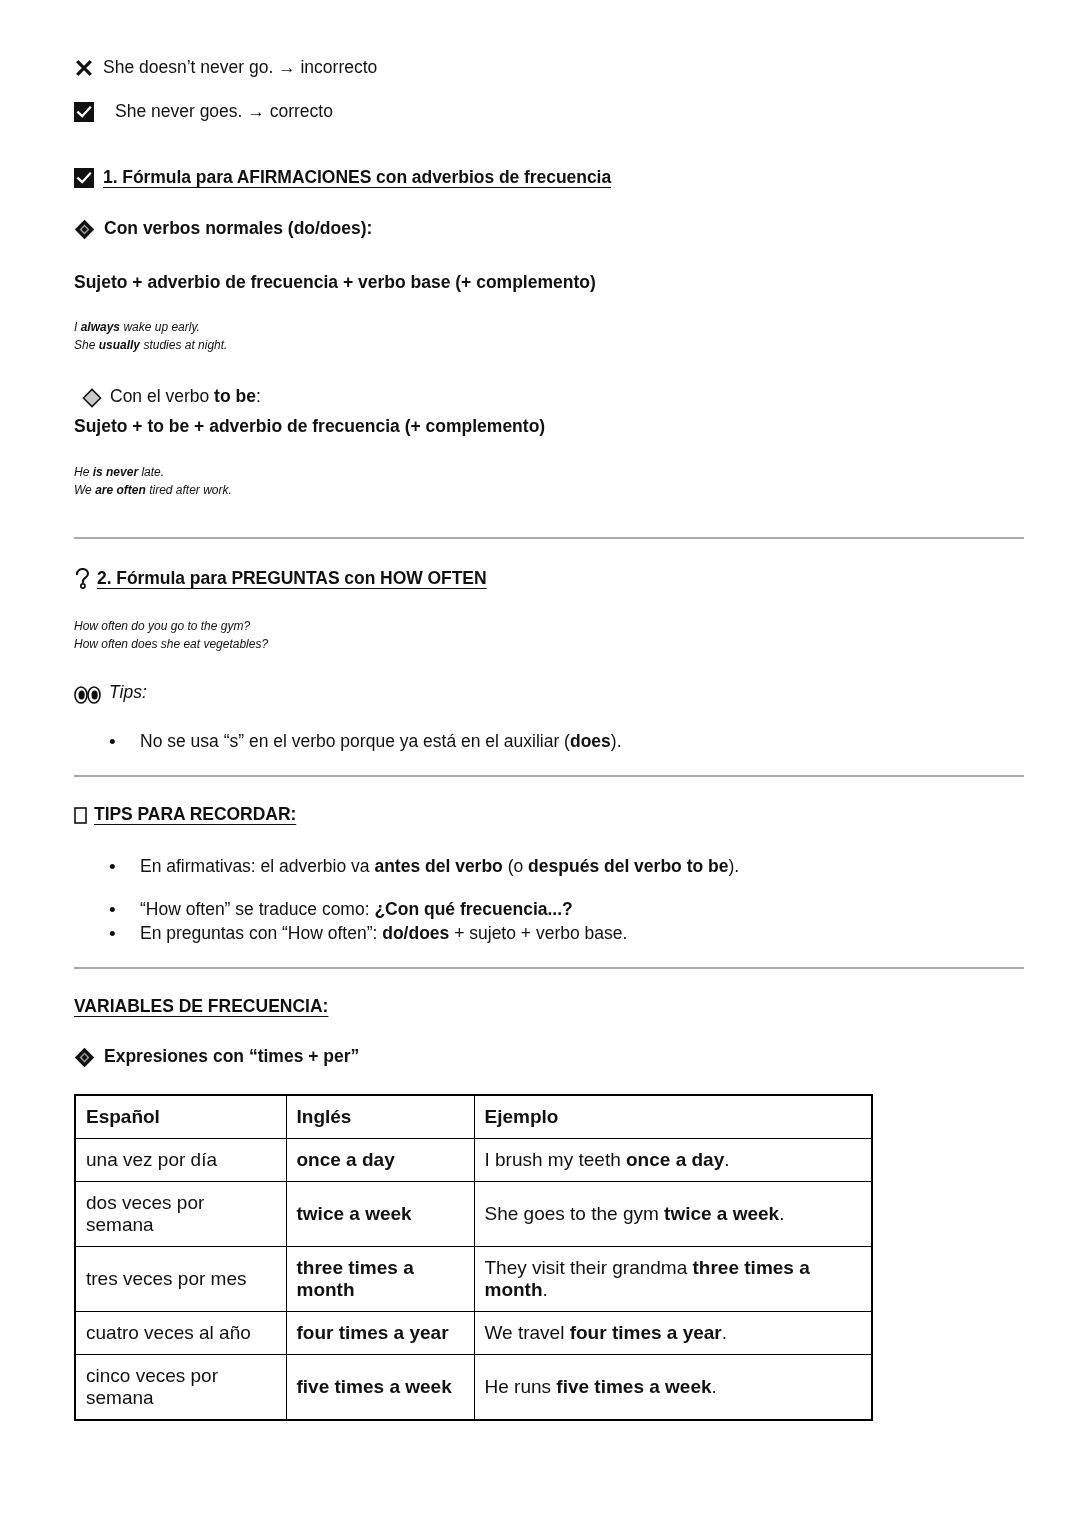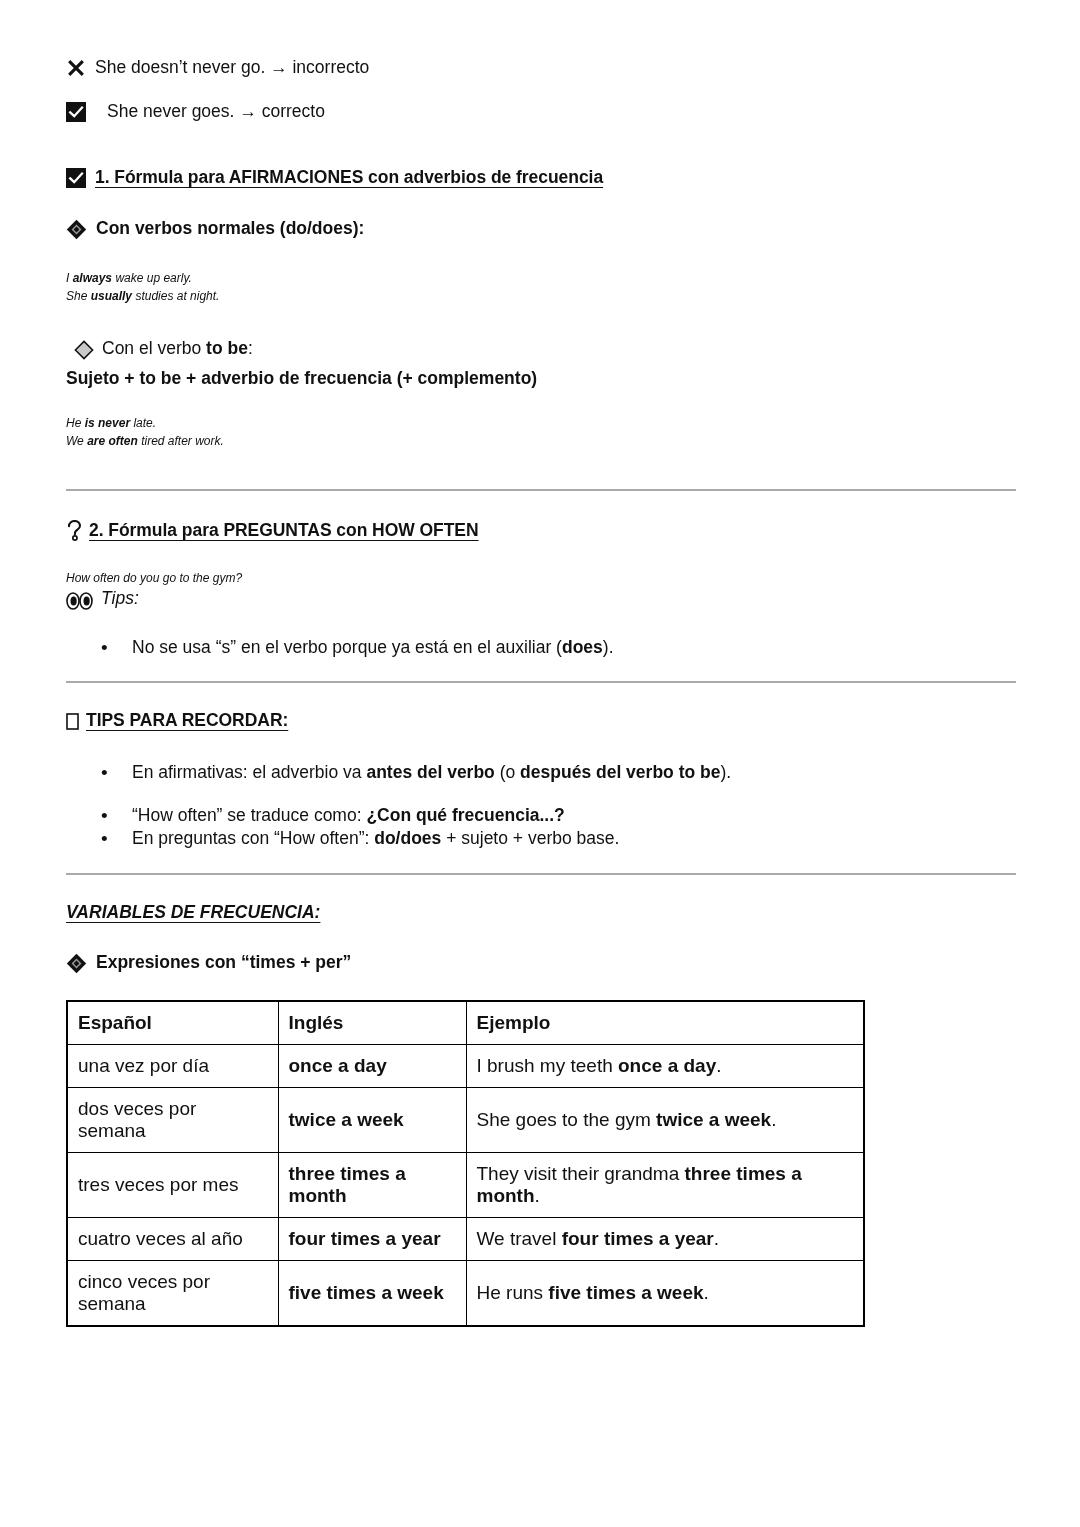--- a/index.html
+++ b/index.html
@@ -8,21 +8,21 @@
     background: #ffffff;
   }
   body {
     width: 1080px;
     height: 1527px;
     font-family: "Liberation Sans", sans-serif;
     color: #111111;
     position: relative;
     overflow: hidden;
   }
-  .page { padding: 56px 32px 0 66px; }
+  .page { padding: 56px 32px 0 66px; margin-left: 8px; }
 
   
   .row { display: flex; align-items: flex-start; }
   .line { font-size: 17.5px; line-height: 1.35; }
 
   
   .ico {
     display: inline-flex;
     align-items: center;
     justify-content: center;
@@ -104,21 +104,20 @@
     content: "\2022";
     position: absolute;
     left: -31px;
     top: -1px;
     font-size: 19px;
   }
   ul.bullets li b { font-weight: bold; }
 
   .var-title {
     font-weight: bold;
-    font-style: italic;
     font-size: 17.5px;
     text-decoration: underline;
     text-underline-offset: 3.5px;
     display: inline-block;
   }
 
   
   table.freq {
     border-collapse: collapse;
     width: 797px;
@@ -180,20 +179,21 @@
     <span class="ico icon-diamond">
       <svg viewBox="0 0 21 21" width="21" height="21">
         <path d="M10.5 0.8 L20.2 10.5 L10.5 20.2 L0.8 10.5 Z" fill="#111"></path>
         <path d="M10.5 5.6 L15.4 10.5 L10.5 15.4 L5.6 10.5 Z" fill="#9a9a9a"></path>
         <path d="M10.5 7.6 L13.4 10.5 L10.5 13.4 L7.6 10.5 Z" fill="#111"></path>
       </svg>
     </span>
     <span class="txt">Con verbos normales (do/does):</span>
   </div>
 
+  <div class="bold-line" style="margin-bottom:24px;">Sujeto + adverbio de frecuencia + verbo base (+ complemento)</div>
 
   <div class="ital">
     <span>I </span><b>always</b><span> wake up early.</span>
   </div>
   <div class="ital" style="margin-bottom:32px;">
     <span>She </span><b>usually</b><span> studies at night.</span>
   </div>
 
   <div class="sub-head light" style="margin-bottom:6px; padding-left:8px;">
     <span class="ico icon-diamond-light">
@@ -220,20 +220,21 @@
       <svg viewBox="0 0 17 21" width="17" height="21">
         <path d="M3 6.2 C3 2.6 6 1 8.6 1 C11.6 1 14 2.9 14 5.7 C14 8.6 11.2 9.6 9.8 11.1 C9 11.9 8.9 12.7 8.9 14.2" fill="none" stroke="#111" stroke-width="2.1" stroke-linecap="round"></path>
         <ellipse cx="8.9" cy="18" rx="2.1" ry="2.1" fill="none" stroke="#111" stroke-width="1.7"></ellipse>
       </svg>
     </span>
     <span class="txt">2. Fórmula para PREGUNTAS con HOW OFTEN</span>
   </div>
 
 
   <div class="ital">How often do you go to the gym?</div>
+  <div class="ital" style="margin-bottom:28px;">How often does she eat vegetables?</div>
 
   <div class="sub-head light" style="margin-bottom:26px;">
     <span class="ico icon-eyes">
       <svg viewBox="0 0 27 18" width="27" height="18">
         <ellipse cx="7" cy="9" rx="6" ry="8" fill="#fff" stroke="#111" stroke-width="1.6"></ellipse>
         <ellipse cx="20" cy="9" rx="6" ry="8" fill="#fff" stroke="#111" stroke-width="1.6"></ellipse>
         <ellipse cx="7.6" cy="9" rx="3.1" ry="4.6" fill="#111"></ellipse>
         <ellipse cx="20.6" cy="9" rx="3.1" ry="4.6" fill="#111"></ellipse>
       </svg>
     </span>

